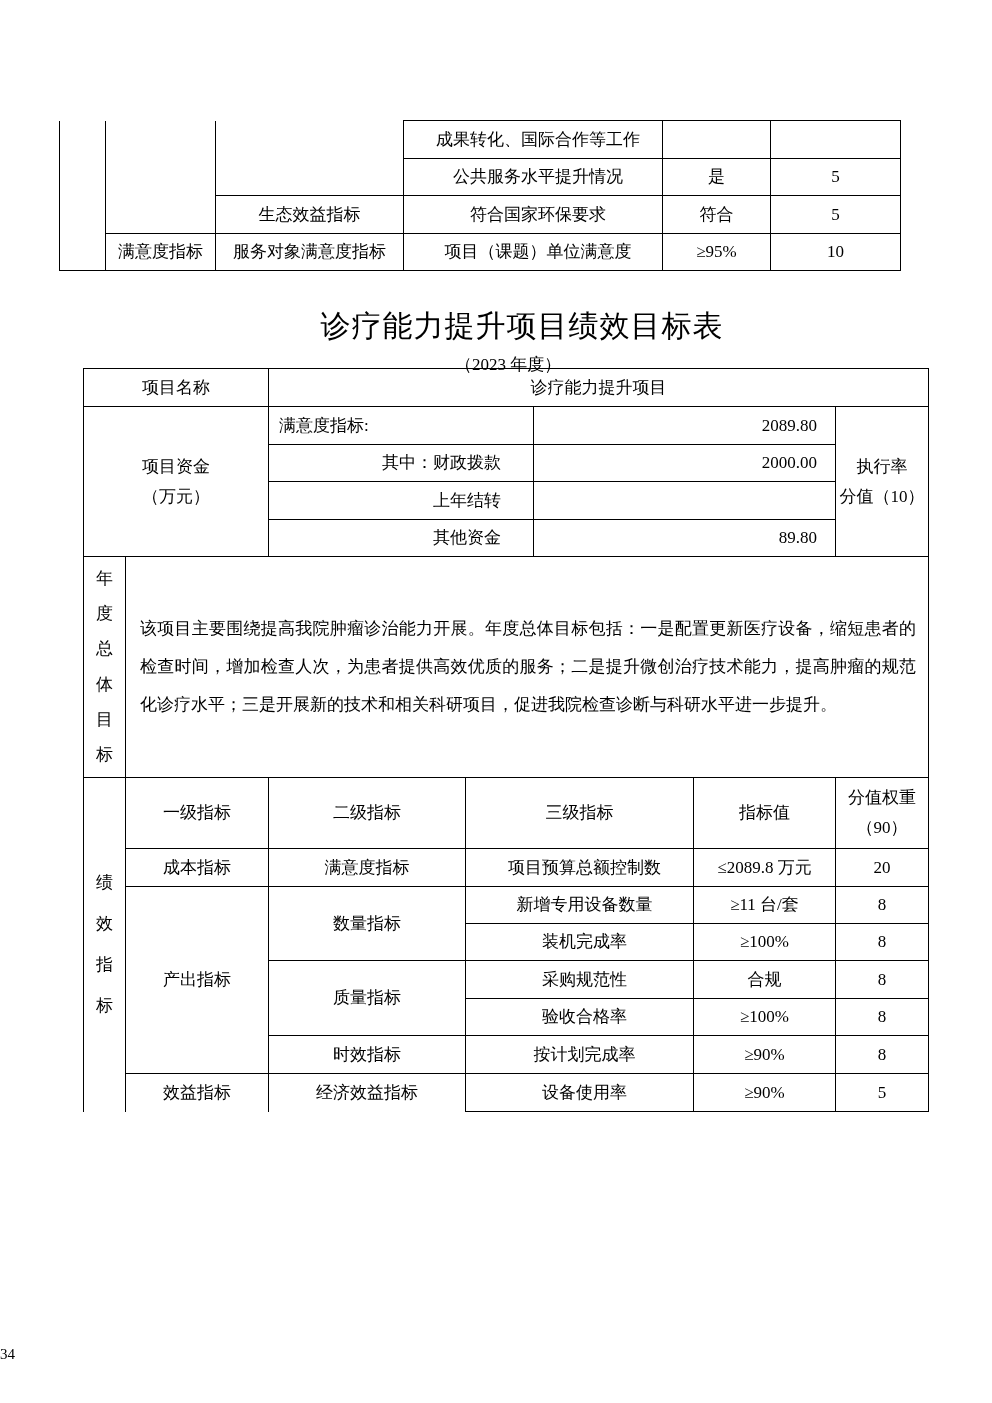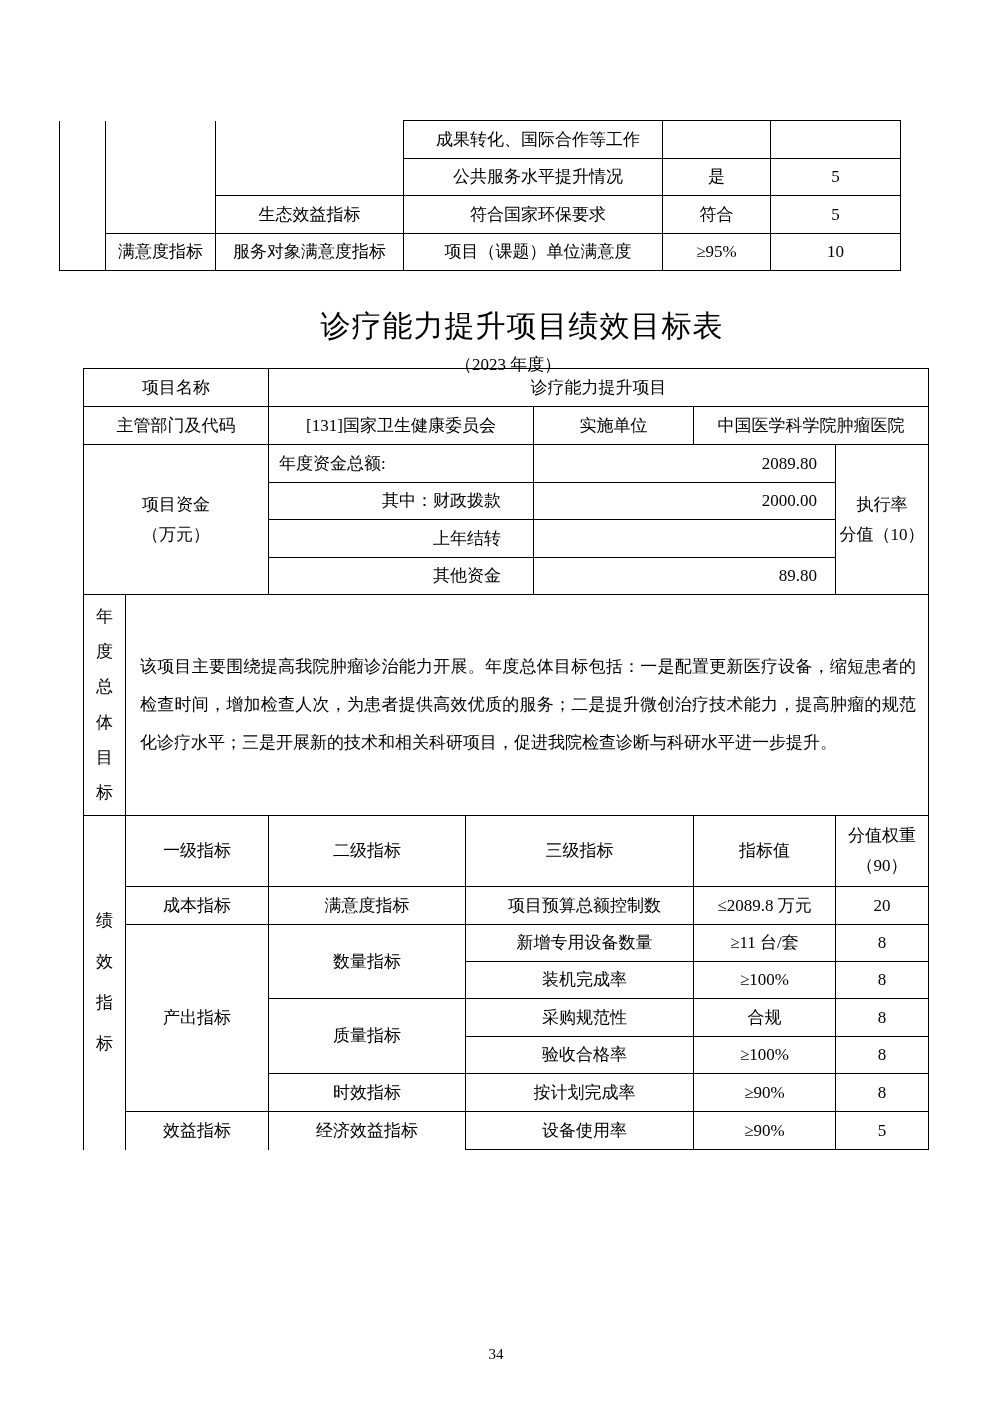--- a/index.html
+++ b/index.html
@@ -62,21 +62,21 @@
   .goal-cell { padding: 0; }
   .goal-text {
     padding: 0 12px 0 14px;
     font-size: 17px; line-height: 38px;
     text-align: justify;
   }
   .goal-side { height: 220px; }
 
   .page-number {
     position: absolute; top: 1346px; left: 0; width: 992px;
-    text-align: center; font-size: 15px;
+    font-size: 15px;
   }
 </style>
 </head>
 <body>
 
 <div class="carryover">
   <table>
     <colgroup>
       <col style="width:46px">
         <col style="width:110px">
@@ -126,43 +126,37 @@
       <col style="width:185px">
         <col style="width:265px">
         <col style="width:160px">
         <col style="width:235px">
     </colgroup>
     <tbody>
         <tr class="h38">
       <td>项目名称</td>
       <td colspan="3">诊疗能力提升项目</td>
     </tr>
-    <tr class="h38">
-      <td>主管部门及代码</td>
-      <td>[131]国家卫生健康委员会</td>
-      <td>实施单位</td>
-      <td>中国医学科学院肿瘤医院</td>
-    </tr>
   </tbody>
     </table>
 
   <table>
     <colgroup>
       <col style="width:185px">
         <col style="width:265px">
         <col style="width:302px">
         <col style="width:93px">
     </colgroup>
     <tbody>
         <tr class="h38">
       <td rowspan="4" class="two-line">
         <div>项目资金</div>
         <div>（万元）</div>
       </td>
-      <td class="flabel-left">年度资金总额:</td>
+      <td class="flabel-left">满意度指标:</td>
       <td class="num">2089.80</td>
       <td rowspan="4" class="two-line">
         <div>执行率</div>
         <div>分值（10）</div>
       </td>
     </tr>
     <tr class="h37">
       <td class="flabel-right">其中：财政拨款</td>
       <td class="num">2000.00</td>
     </tr>

